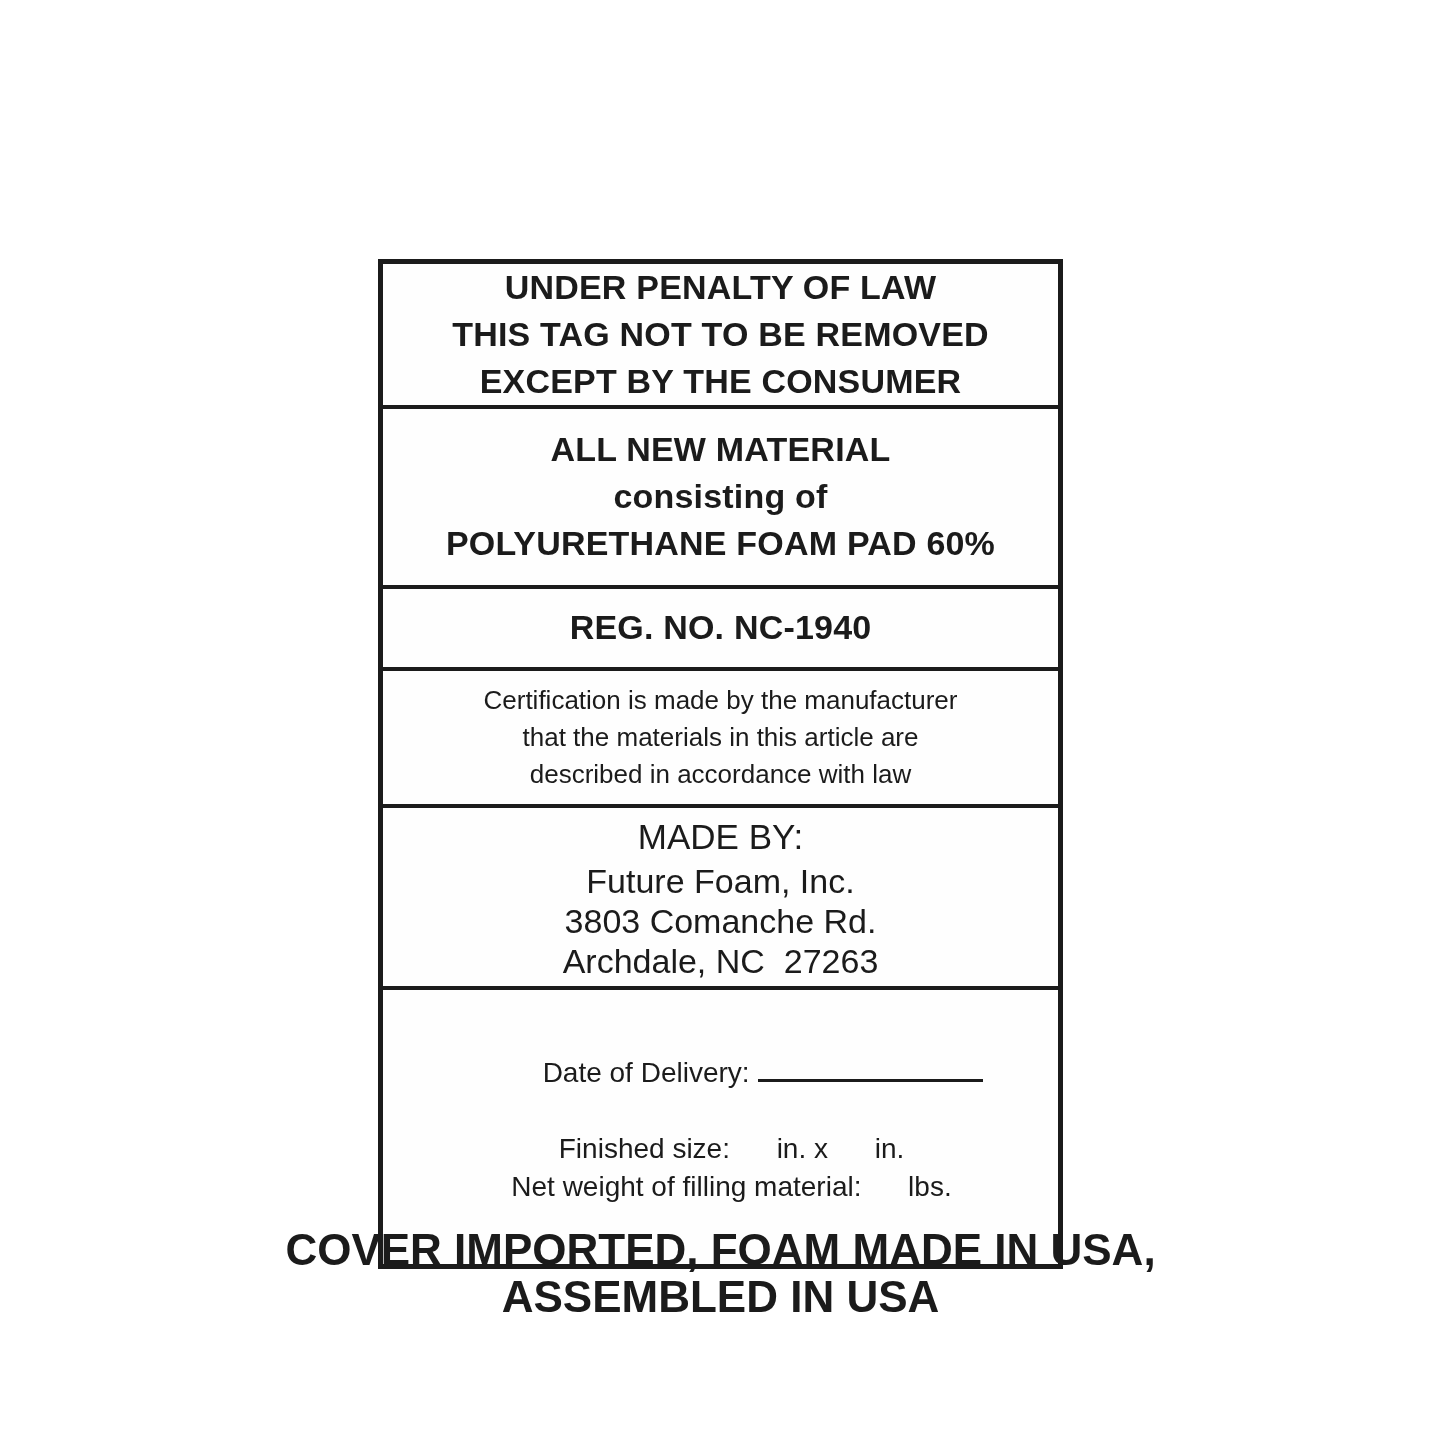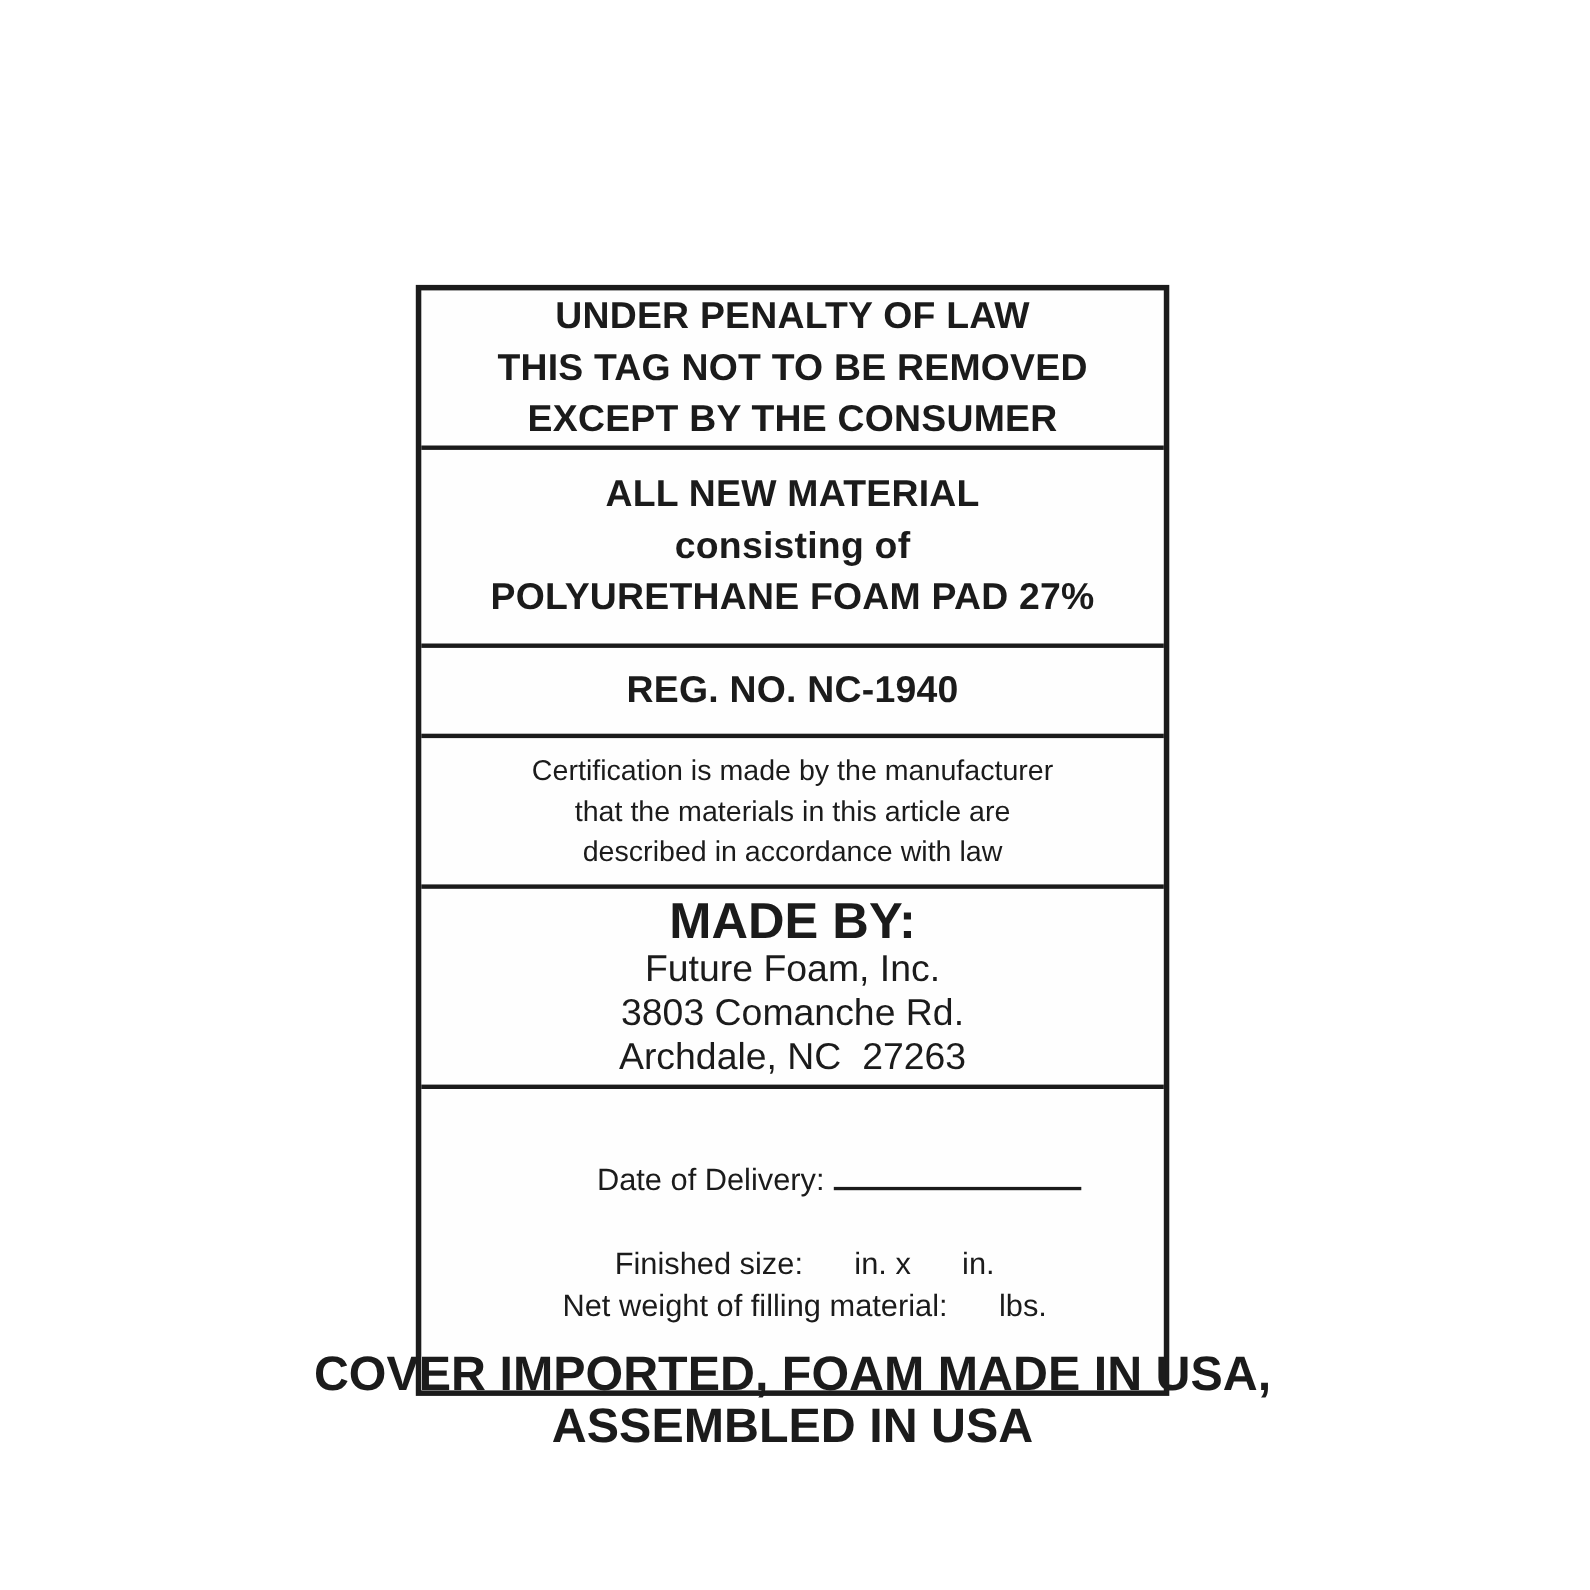--- a/index.html
+++ b/index.html
@@ -58,22 +58,22 @@
     font-weight: bold;
     font-size: 34px;
     line-height: 47px;
     letter-spacing: 0.2px;
   }
   .cert-line {
     font-size: 26px;
     line-height: 37px;
   }
   .madeby-heading {
-    font-weight: bold;
-    font-size: 46px;
+    font-weight: normal;
+    font-size: 35px;
     line-height: 48px;
   }
   .addr-line {
     font-size: 34px;
     line-height: 40px;
   }
   .detail-row {
     font-size: 28px;
     line-height: 38px;
     padding-left: 22px;
@@ -104,21 +104,21 @@
 
     <div class="sec sec-penalty">
       <div class="line bold-lg">UNDER PENALTY OF LAW</div>
       <div class="line bold-lg">THIS TAG NOT TO BE REMOVED</div>
       <div class="line bold-lg">EXCEPT BY THE CONSUMER</div>
     </div>
 
     <div class="sec sec-material">
       <div class="line bold-lg">ALL NEW MATERIAL</div>
       <div class="line bold-lg">consisting of</div>
-      <div class="line bold-lg">POLYURETHANE FOAM PAD 27%</div>
+      <div class="line bold-lg">POLYURETHANE FOAM PAD 60%</div>
     </div>
 
     <div class="sec sec-regno">
       <div class="line bold-lg">REG. NO. NC-1940</div>
     </div>
 
     <div class="sec sec-cert">
       <div class="line cert-line">Certification is made by the manufacturer</div>
       <div class="line cert-line">that the materials in this article are</div>
       <div class="line cert-line">described in accordance with law</div>

